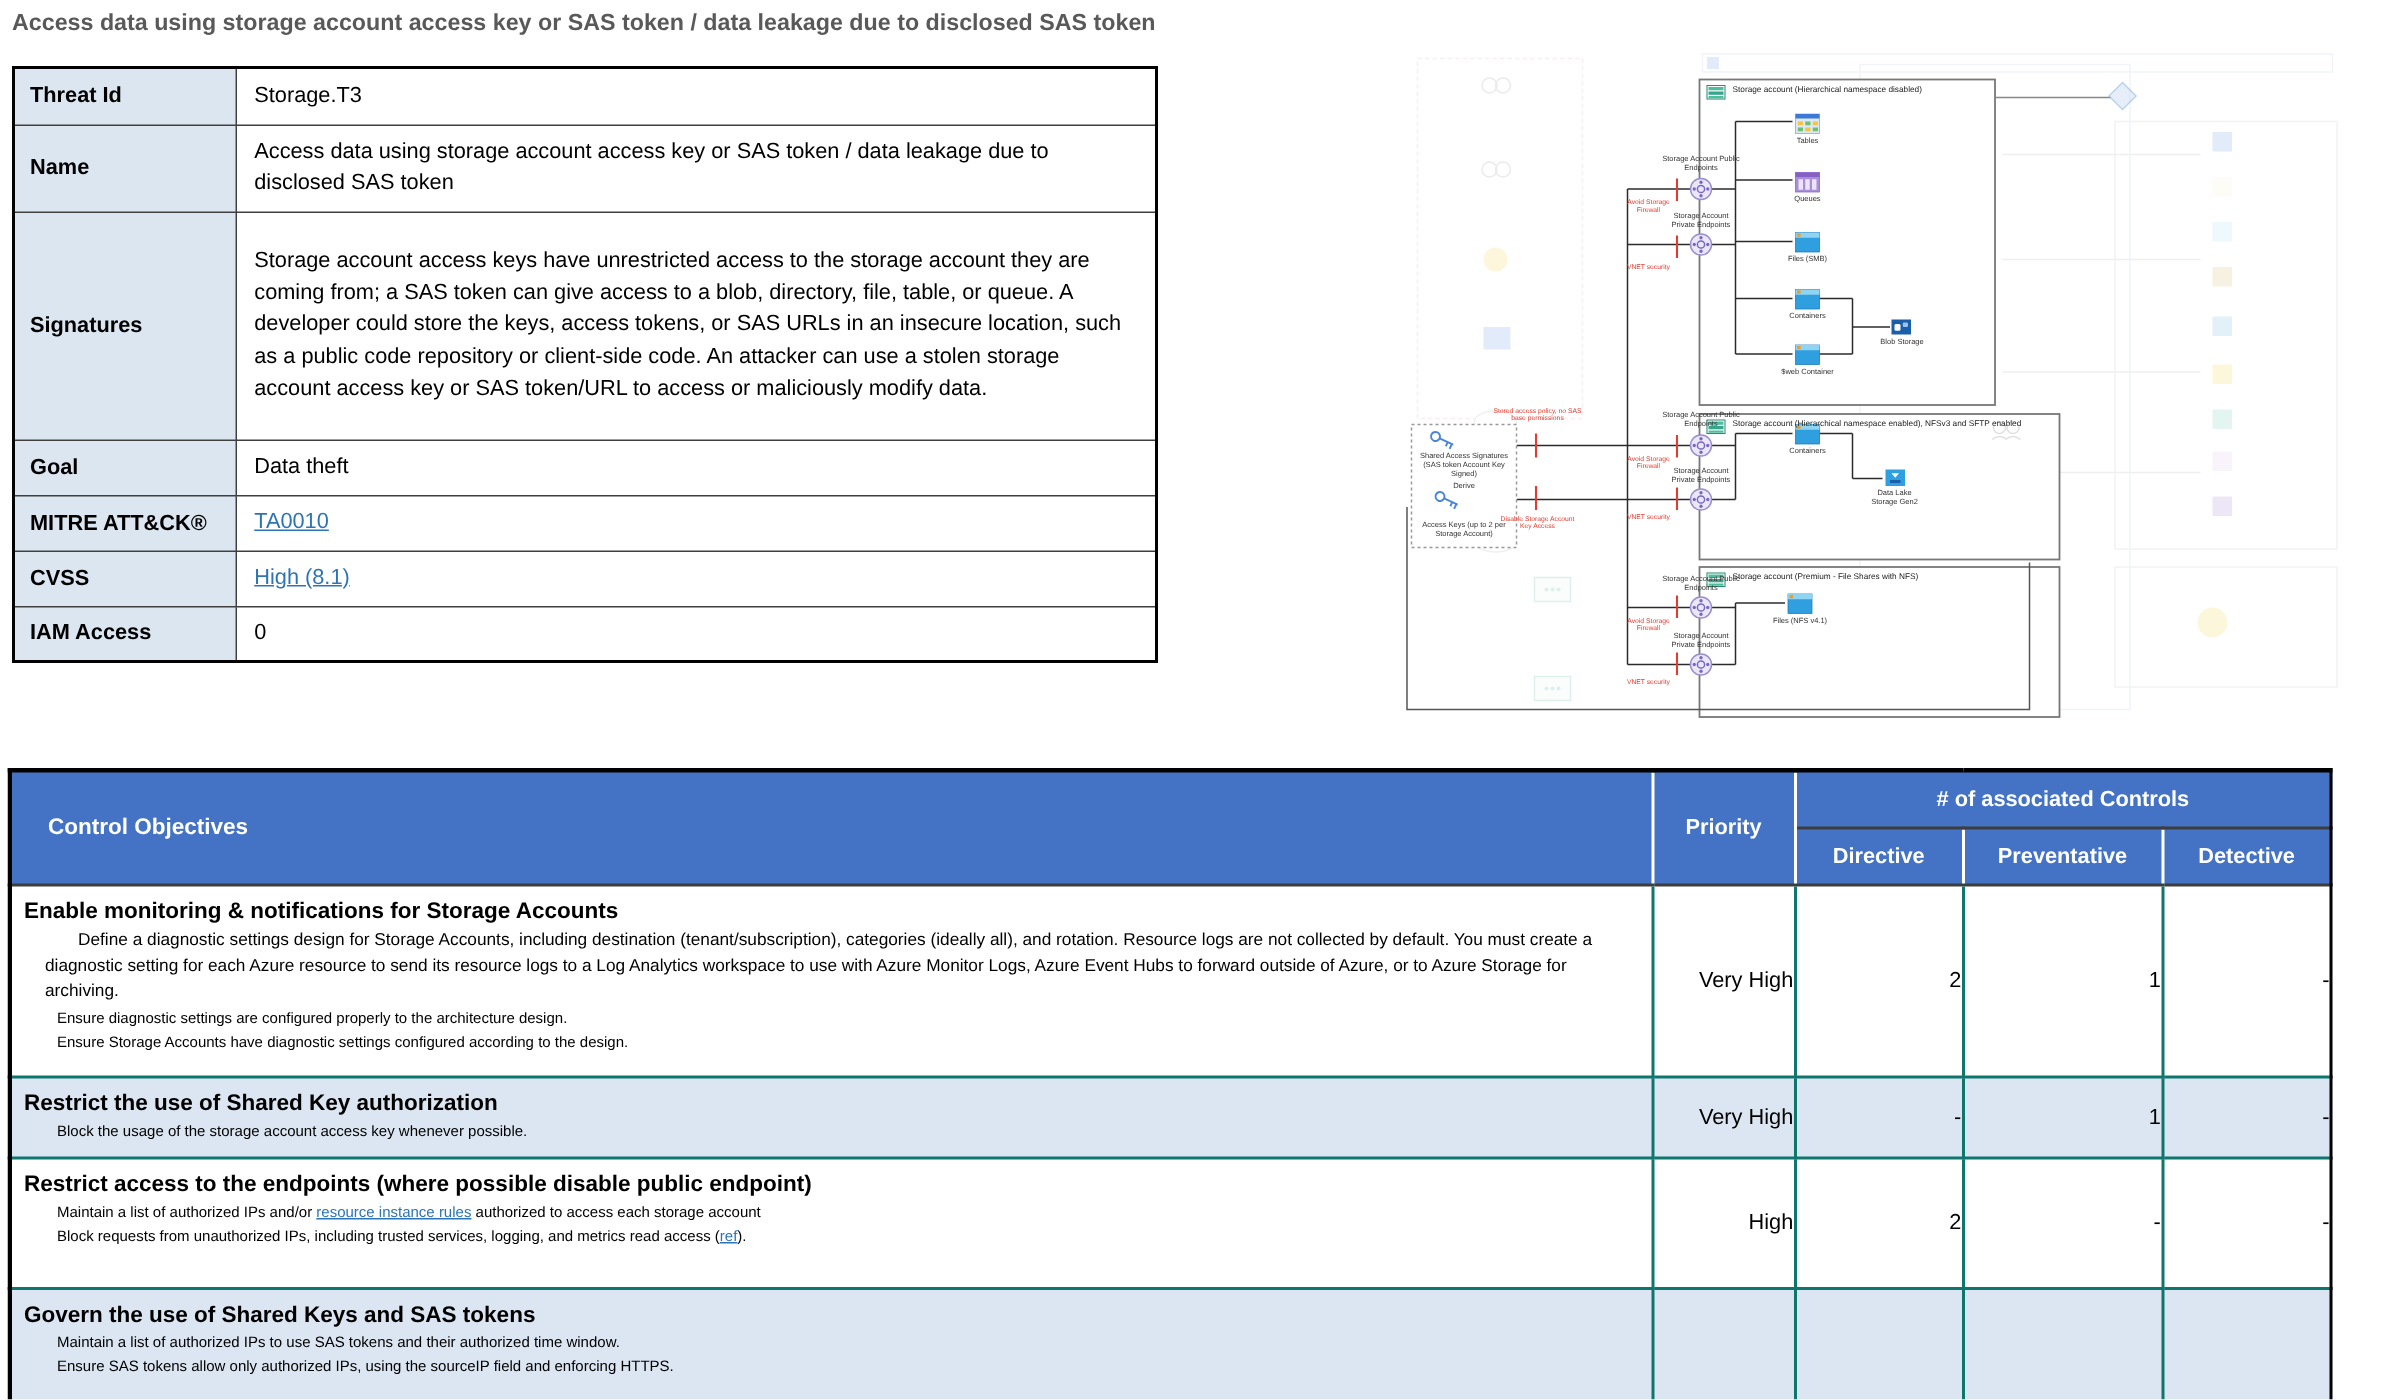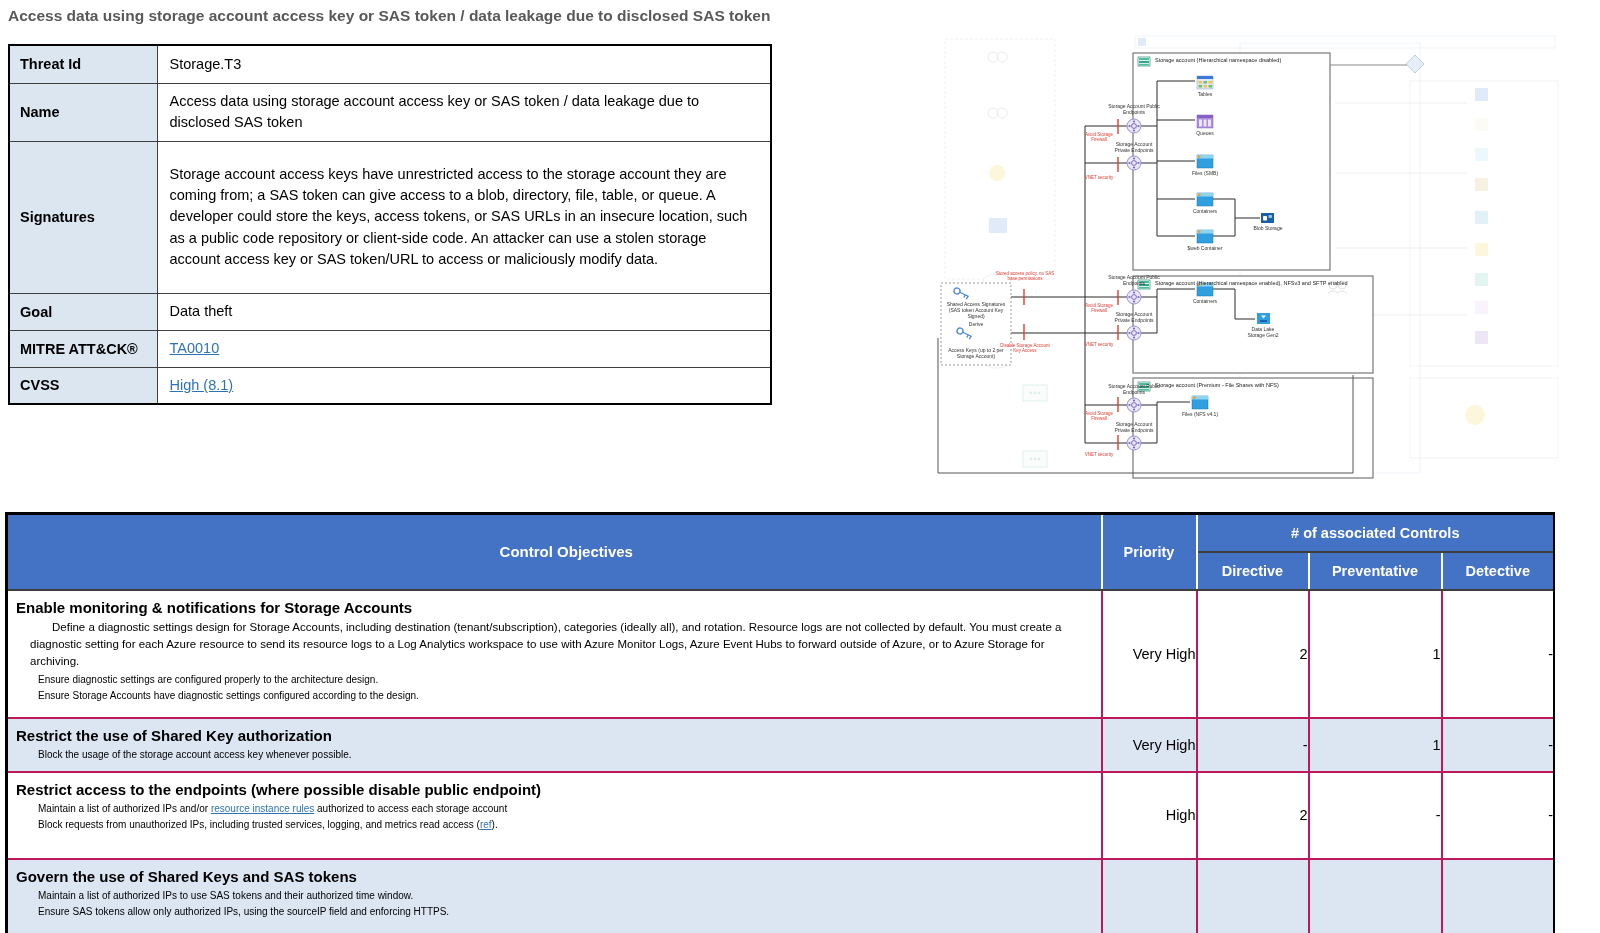--- a/index.html
+++ b/index.html
@@ -21,22 +21,22 @@
   .diagram { position:absolute; left:905px; top:33px; width:655px; height:452px; }
   .diagram svg { position:absolute; left:0; top:0; }
   .dlbl { position:absolute; font-size:5px; line-height:1.2; text-align:center; color:#333; }
   .dtitle { position:absolute; font-size:5.5px; line-height:1.1; text-align:left; color:#222; white-space:nowrap; }
   .dred { position:absolute; font-size:4.5px; line-height:1.2; text-align:center; color:#e03c31; }
 
   
   .ctlwrap { position:absolute; left:5px; top:512px; width:1550px; height:421px; overflow:hidden; }
   .ctl { width:1548px; border-collapse:collapse; table-layout:fixed; border:3px solid #000; background:#fff; }
   .ctl thead th { background:#4472c4; color:#fff; font-weight:bold; border:2px solid #fff; border-bottom:2px solid #3d3d3d; font-size:14.5px; }
-  .ctl thead th.obj { text-align:center; padding-left:24px; font-size:15px; }
-  .ctl tbody td { border:2px solid #be185d; vertical-align:middle; }
+  .ctl thead th.obj { text-align:left; padding-left:24px; font-size:15px; }
+  .ctl tbody td { border:2px solid #0f766e; vertical-align:middle; }
   .ctl tbody tr.alt td { background:#dce6f2; }
   .objcell { padding:6px 10px 8px 8px; vertical-align:top !important; }
   .obj-title { font-size:15px; font-weight:bold; margin:2px 0 3px 0; }
   .obj-para { font-size:11.5px; line-height:1.5; text-indent:22px; margin-bottom:2px;margin-left:14px; }
   .obj-line { font-size:10px; line-height:1.6; padding-left:22px; }
   .obj-line a { color:#2e74b5; text-decoration:underline; }
   .ccell { text-align:right; font-size:14.5px; }
 </style>
 </head>
 <body>
@@ -61,20 +61,24 @@
     <td class="lbl">Goal</td>
     <td class="val">Data theft</td>
   </tr>
   <tr style="height:37px;">
     <td class="lbl">MITRE ATT&amp;CK®</td>
     <td class="val"><a href="#">TA0010</a></td>
   </tr>
   <tr style="height:37px;">
     <td class="lbl">CVSS</td>
     <td class="val"><a href="#">High (8.1)</a></td>
+  </tr>
+  <tr style="height:37px;">
+    <td class="lbl">IAM Access</td>
+    <td class="val small-val">0</td>
   </tr>
 </tbody>
   </table>
 
 <div class="diagram">
   <svg width="655" height="452" viewBox="0 0 655 452">
 
     <g opacity="0.15">
       <rect x="40" y="6" width="110" height="240" fill="none" stroke="#c99a9a" stroke-dasharray="3,2"></rect>
       <rect x="230" y="3" width="420" height="12" fill="none" stroke="#9ab7d8"></rect>

